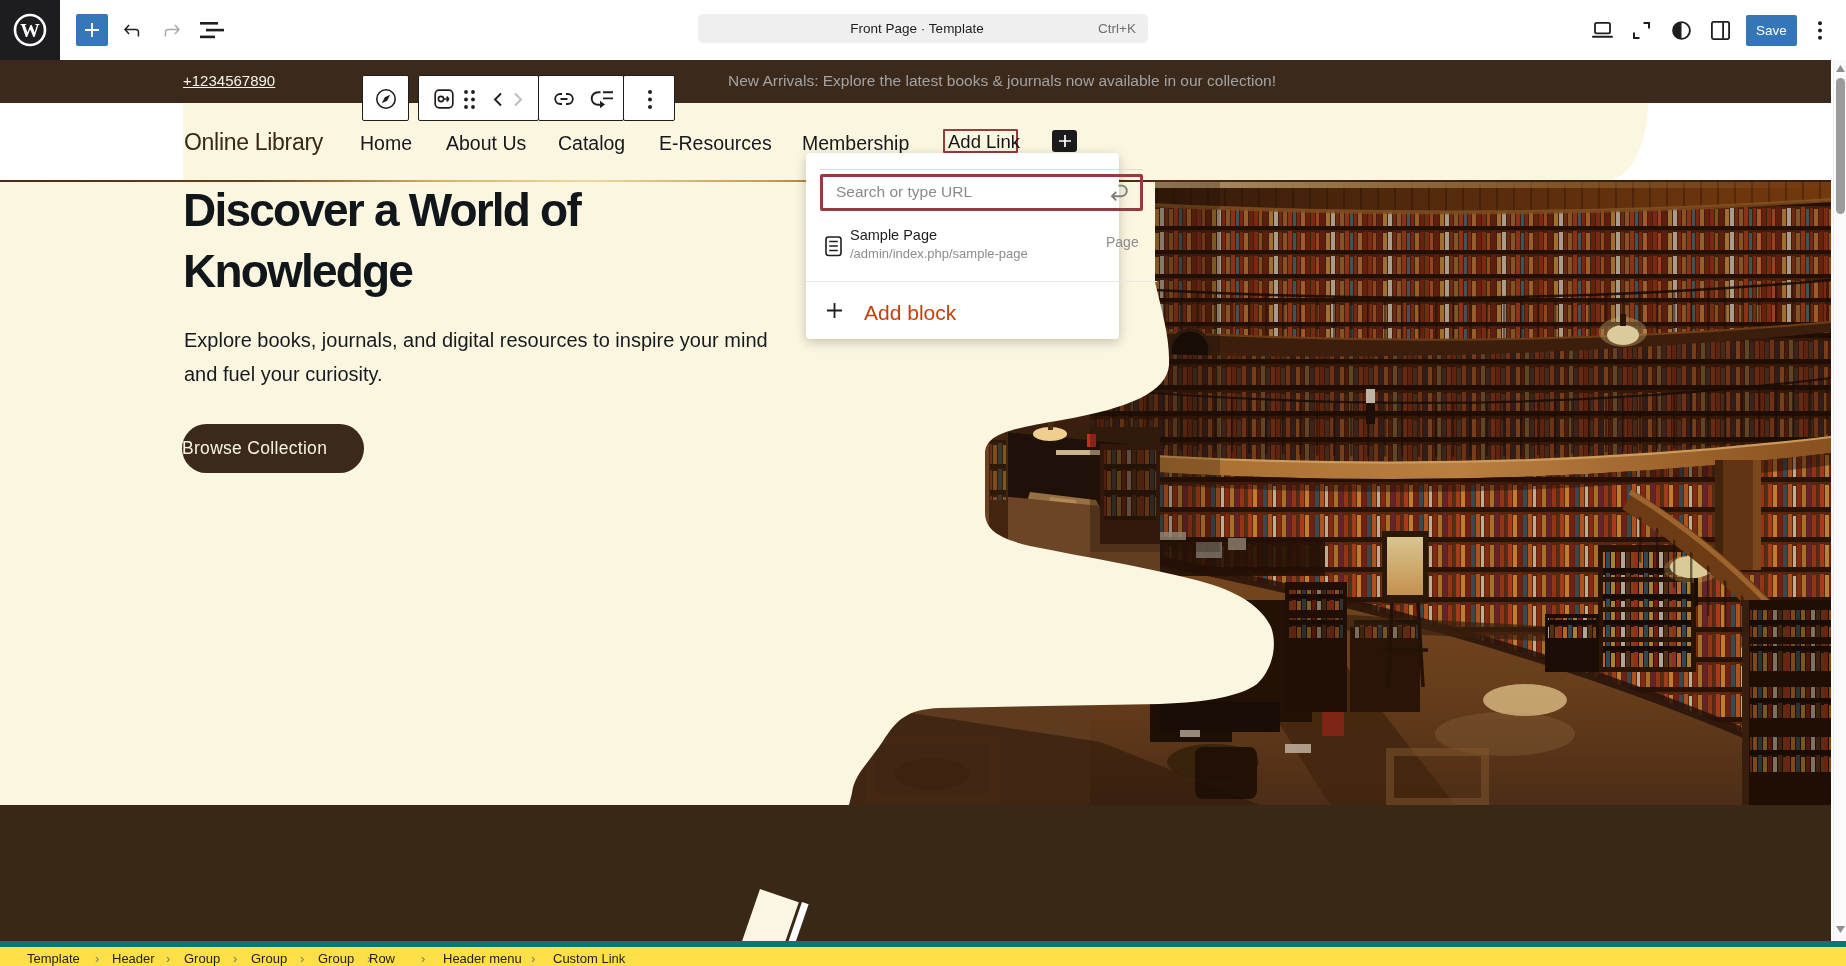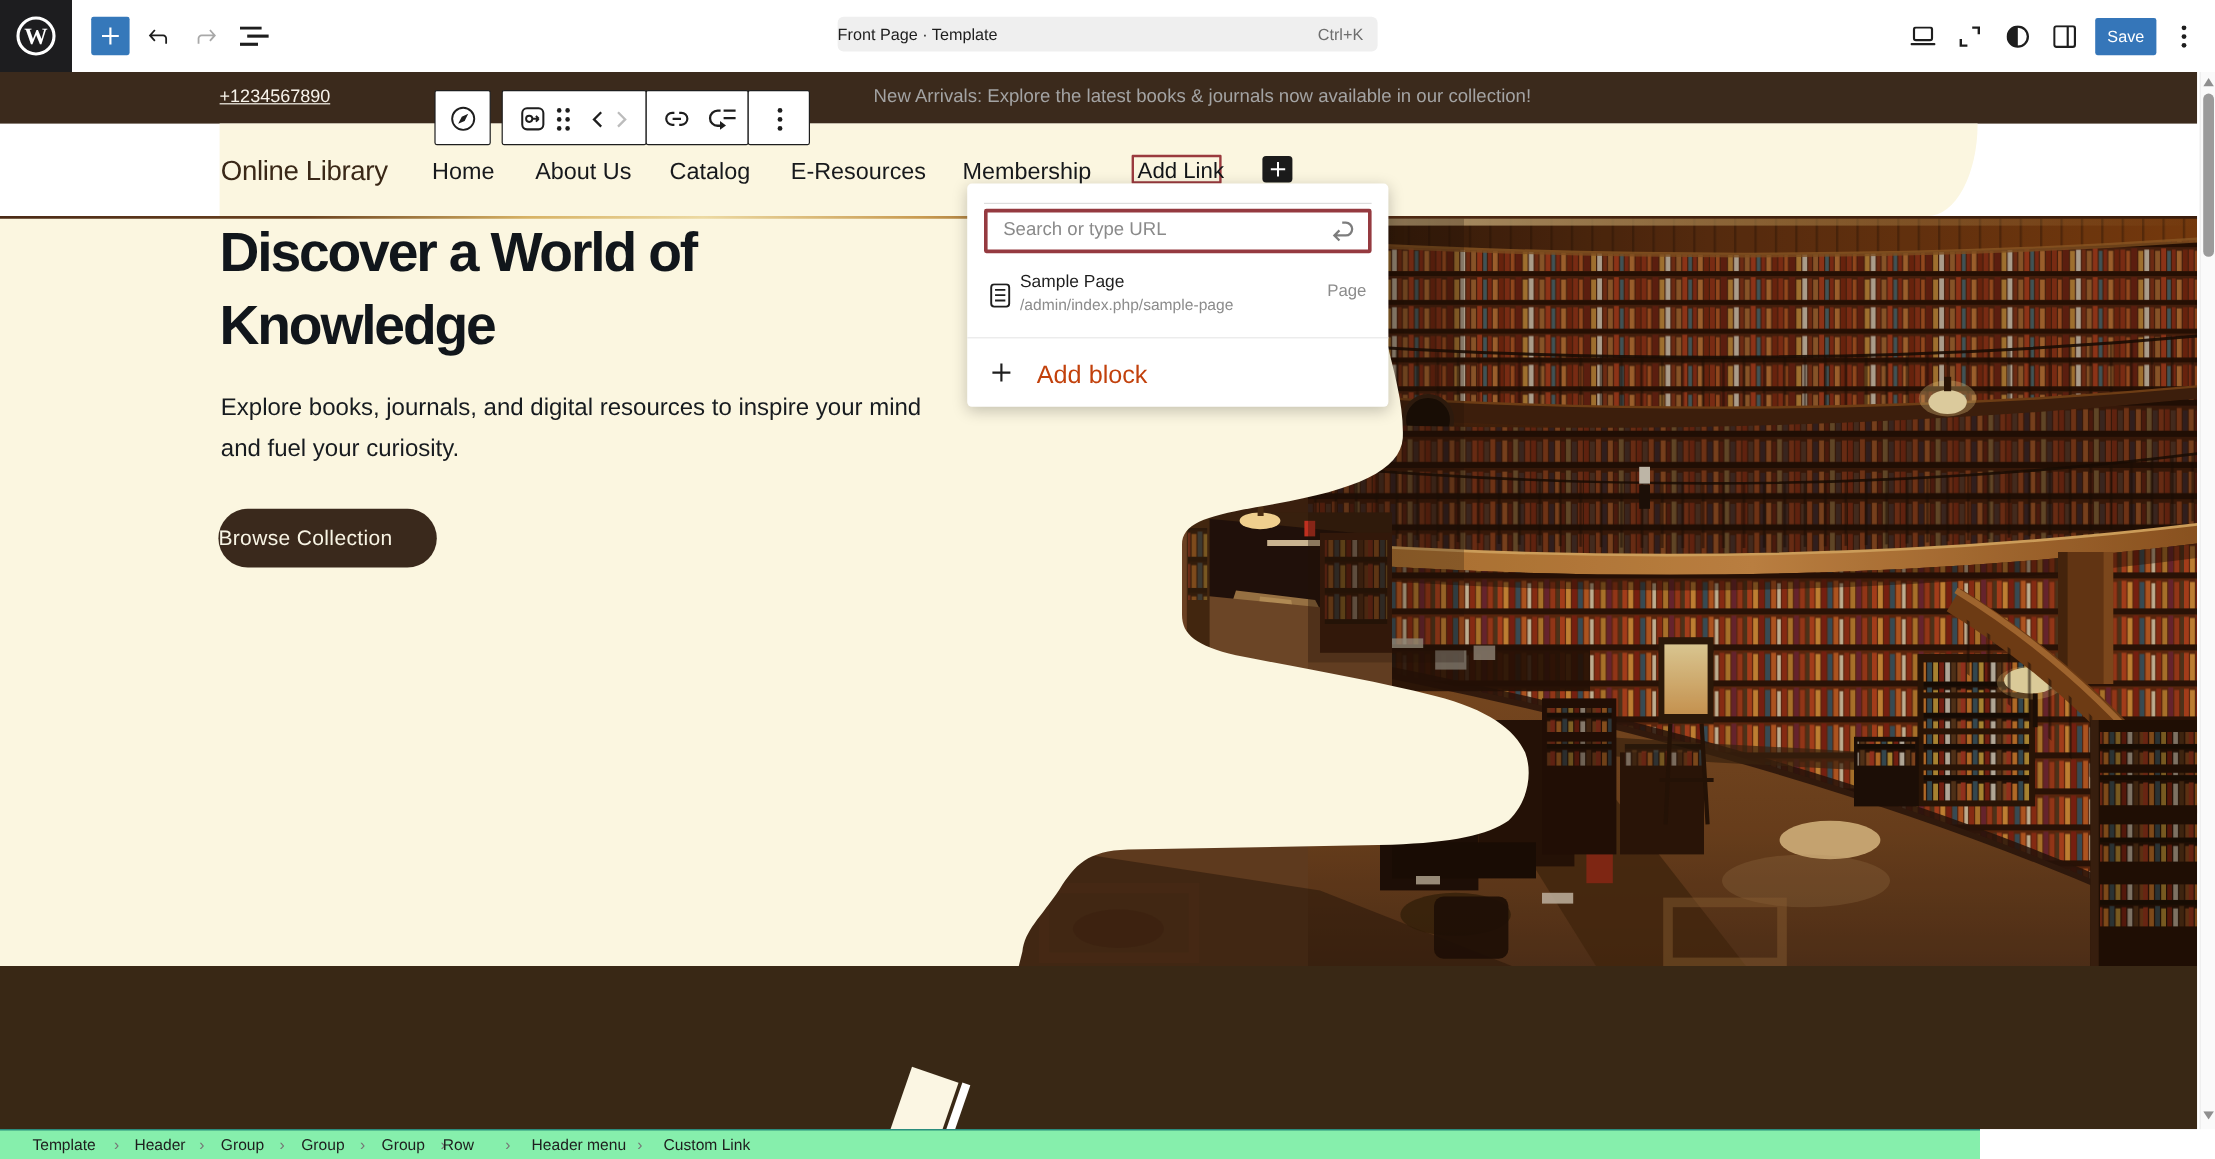--- a/index.html
+++ b/index.html
@@ -26,21 +26,21 @@
     </svg>
   <svg class="ab" style="left:160px;top:18px" width="24" height="24" viewBox="0 0 24 24">
       <path d="M5.7 11.7c.6-.6 1.4-.9 2.3-.9h9.3l-2.9-3.3 1.1-1 4.5 5-4.5 5-1.1-1 2.9-3.2H8c-.5 0-.9.2-1.3.5-.4.4-.5.8-.5 1.3v4.4H4.7v-4.4c0-.9.3-1.7 1-2.4z" fill="#a8a8a8"></path>
     </svg>
   <svg class="ab" style="left:200px;top:22px" width="24" height="17" viewBox="0 0 24 17">
     <rect x="0" y="0" width="18" height="2.6" fill="#1e1e1e"></rect>
       <rect x="6" y="6.8" width="18" height="2.6" fill="#1e1e1e"></rect>
       <rect x="0" y="13.6" width="15" height="2.6" fill="#1e1e1e"></rect>
   </svg>
   <div class="ab" style="left:698px;top:14px;width:450px;height:29px;background:#efefef;border-radius:5px;color:#1e1e1e;font-size:13.5px;line-height:29px">
-    <span class="ab" style="left:0;width:438px;">Front Page · Template</span>
+    <span class="ab" style="left:0;width:438px;text-align:center">Front Page · Template</span>
     <span class="ab" style="right:12px;color:#6e6e6e">Ctrl+K</span>
   </div>
   <svg class="ab" style="left:1592px;top:22px" width="21" height="17" viewBox="0 0 21 17">
       <rect x="3" y="0.9" width="15" height="10.5" rx="1.6" fill="none" stroke="#1e1e1e" stroke-width="1.8"></rect>
       <rect x="0" y="13.8" width="21" height="1.9" rx="0.9" fill="#1e1e1e"></rect>
     </svg>
   <svg class="ab" style="left:1632px;top:21px" width="19" height="19" viewBox="0 0 19 19">
       <path d="M11.5 1h6.5v6.5h-2V3h-4.5zM7.5 18H1v-6.5h2V16h4.5z" fill="#1e1e1e"></path>
     </svg>
   <svg class="ab" style="left:1672px;top:21px" width="19" height="19" viewBox="0 0 19 19">
@@ -325,21 +325,21 @@
 
   <div class="ab" style="left:943px;top:69px;width:75px;height:24px;border:2px solid #9a3a3e;border-radius:1px">
       <span class="ab" style="left:3px;top:0px;font-size:18.5px;color:#121518;white-space:nowrap">Add Link</span>
     </div>
   <div class="ab" style="left:1052px;top:70px;width:25px;height:22px;background:#1b1b1b;border-radius:3px">
       <svg style="position:absolute;left:5.5px;top:4px" width="14" height="14" viewBox="0 0 14 14">
         <path d="M7 1v12M1 7h12" stroke="#fff" stroke-width="1.7"></path>
       </svg>
     </div>
 
-  <div class="ab" style="left:806px;top:93px;width:351px;height:186px;background:#fff;border-radius:4px;box-shadow:0 3px 12px rgba(0,0,0,0.22)">
+  <div class="ab" style="left:806px;top:93px;width:313px;height:186px;background:#fff;border-radius:4px;box-shadow:0 3px 12px rgba(0,0,0,0.22)">
     <div class="ab" style="left:14px;top:16px;width:323px;height:1px;background:#ddd"></div>
     <div class="ab" style="left:14px;top:21px;width:323px;height:37px;border:3px solid #953a40;border-radius:2px">
       <span class="ab" style="left:13px;top:6px;font-size:15.5px;color:#8a8a8a">Search or type URL</span>
       <svg class="ab" style="right:11px;top:6px" width="20" height="19" viewBox="0 0 20 19">
           <path d="M3 13.2 H12.5 a5.3 5.3 0 0 0 0-10.6 H9.5 M7.2 9 L3 13.2 L7.2 17.4" fill="none" stroke="#7d7d7d" stroke-width="1.9"></path>
         </svg>
     </div>
     <svg class="ab" style="left:19px;top:83px" width="18" height="21" viewBox="0 0 18 21">
         <rect x="1" y="1" width="15" height="18.5" rx="2.5" fill="none" stroke="#1e1e1e" stroke-width="1.6"></rect>
         <path d="M4.2 5.6 h8.6 M4.2 10 h8.6 M4.2 14.4 h8.6" stroke="#1e1e1e" stroke-width="1.5"></path>
@@ -357,21 +357,21 @@
   <div class="ab" style="left:0;top:745px;width:1831px;height:136px;background:#392815;overflow:hidden">
     <div class="ab" style="left:760px;top:84px;width:41px;height:120px;background:#fbf6e3;transform:rotate(19deg);transform-origin:0 0"></div>
     <div class="ab" style="left:802px;top:97px;width:7px;height:115px;background:#fff;transform:rotate(19deg);transform-origin:0 0"></div>
   </div>
 </div>
 <style>
 .nv{position:absolute;top:72px;font-size:19.5px;color:#17191c;white-space:nowrap}
 .tb{position:absolute;top:15px;height:46px;background:#fff;border:1px solid #1e1e1e;border-radius:2px}
 </style>
 
-<div class="ab" style="left:0;top:941px;width:1650px;height:25px;background:#86efac;border-top:1px solid #0f766e;font-size:13px;color:#1e1e1e;line-height:24px">
+<div class="ab" style="left:0;top:941px;width:1846px;height:25px;background:#fde047;border-top:6px solid #0f766e;font-size:13px;color:#1e1e1e;line-height:24px">
   <span class="ab" style="left:27px">Template</span>
     <span class="crs" style="left:95px">›</span>
   <span class="ab" style="left:112px">Header</span>
     <span class="crs" style="left:166px">›</span>
   <span class="ab" style="left:184px">Group</span>
     <span class="crs" style="left:233px">›</span>
   <span class="ab" style="left:251px">Group</span>
     <span class="crs" style="left:300px">›</span>
   <span class="ab" style="left:318px">Group</span>
     <span class="crs" style="left:367px">›</span>

